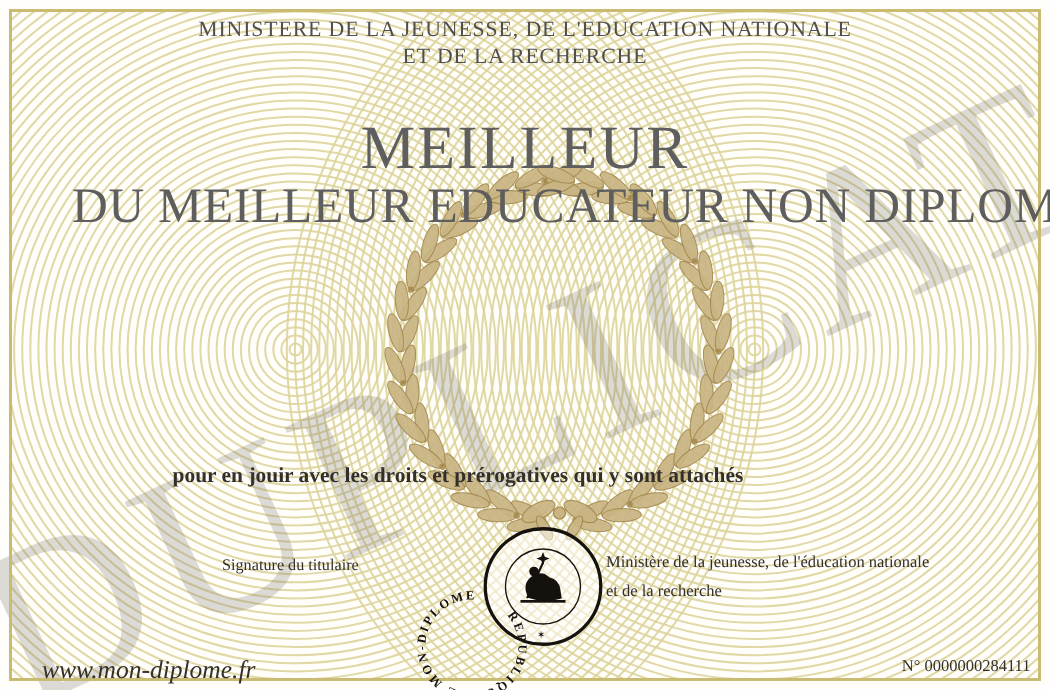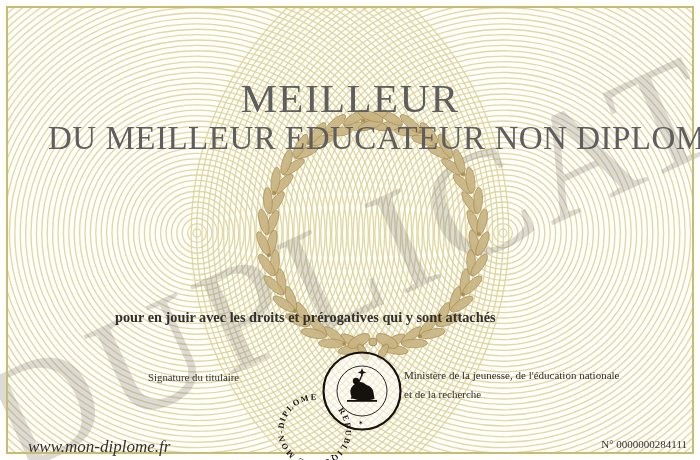--- a/index.html
+++ b/index.html
@@ -241,20 +241,24 @@
       <ellipse cx="13" cy="0" rx="13" ry="4.4" fill="#c9b583" stroke="#a5894f" stroke-width="0.7" opacity="0.92" transform="translate(383.0 120.5) rotate(-160.6)"></ellipse>
       <ellipse cx="359" cy="341" rx="12" ry="5.5" fill="#c9b583" stroke="#a5894f" stroke-width="0.8" opacity="0.92" transform="rotate(-28 359 341)"></ellipse>
       <ellipse cx="387" cy="341" rx="12" ry="5.5" fill="#c9b583" stroke="#a5894f" stroke-width="0.8" opacity="0.92" transform="rotate(28 387 341)"></ellipse>
       <ellipse cx="363" cy="352" rx="9" ry="3.5" fill="#c9b583" stroke="#a5894f" stroke-width="0.8" opacity="0.92" transform="rotate(60 363 352)"></ellipse>
       <ellipse cx="383" cy="352" rx="9" ry="3.5" fill="#c9b583" stroke="#a5894f" stroke-width="0.8" opacity="0.92" transform="rotate(-60 383 352)"></ellipse>
       <circle cx="373" cy="342" r="4" fill="#c9b583" stroke="#a5894f" stroke-width="0.8"></circle>
     </svg>
 
   <div class="frame"></div>
 
+  <div class="header">
+    <div>MINISTERE DE LA JEUNESSE, DE L'EDUCATION NATIONALE</div>
+    <div>ET DE LA RECHERCHE</div>
+  </div>
 
   <div class="title">MEILLEUR</div>
   <div class="subtitle">DU MEILLEUR EDUCATEUR NON DIPLOME</div>
 
   <div class="bodyline b5">pour en jouir avec les droits et prérogatives qui y sont attachés</div>
 
   <div class="small sig">Signature du titulaire</div>
   <div class="small min1">Ministère de la jeunesse, de l'éducation nationale</div>
   <div class="small min2">et de la recherche</div>
 

